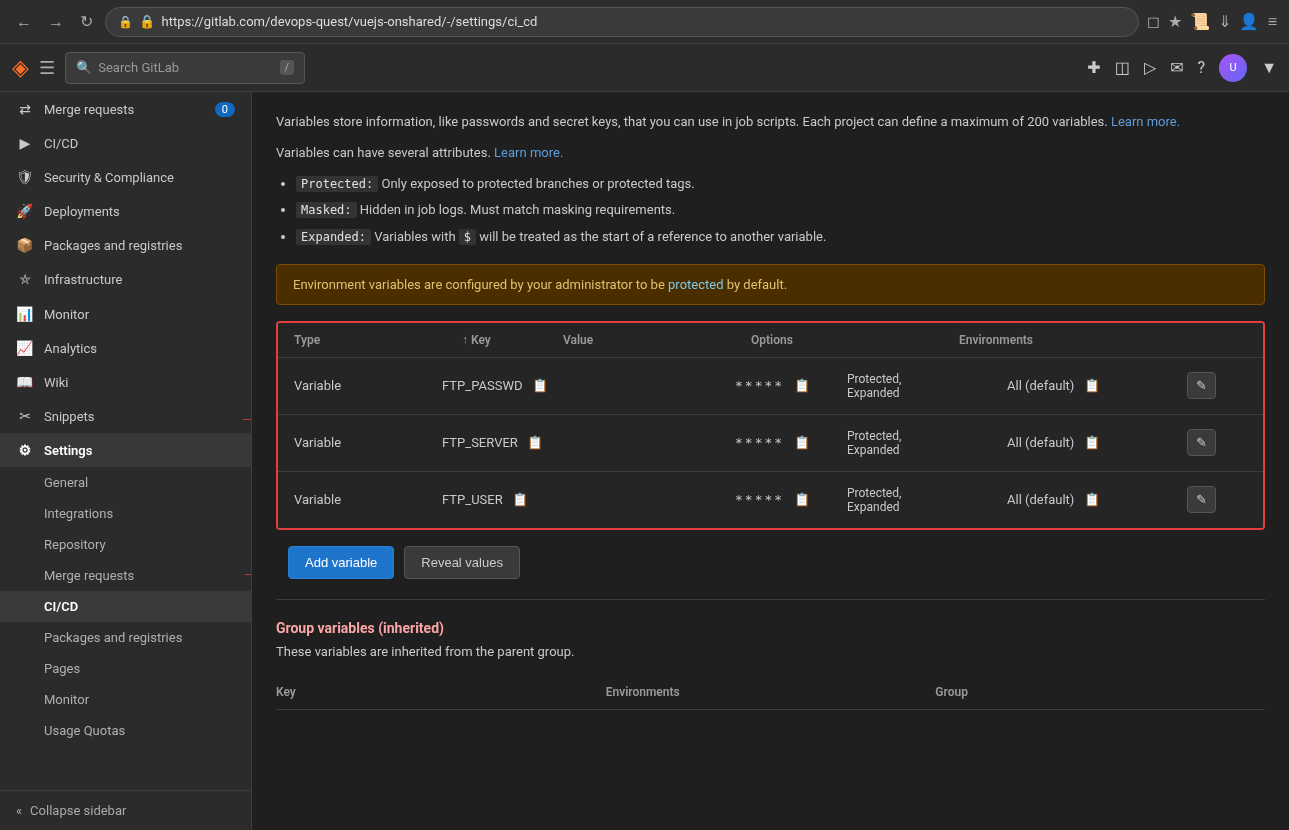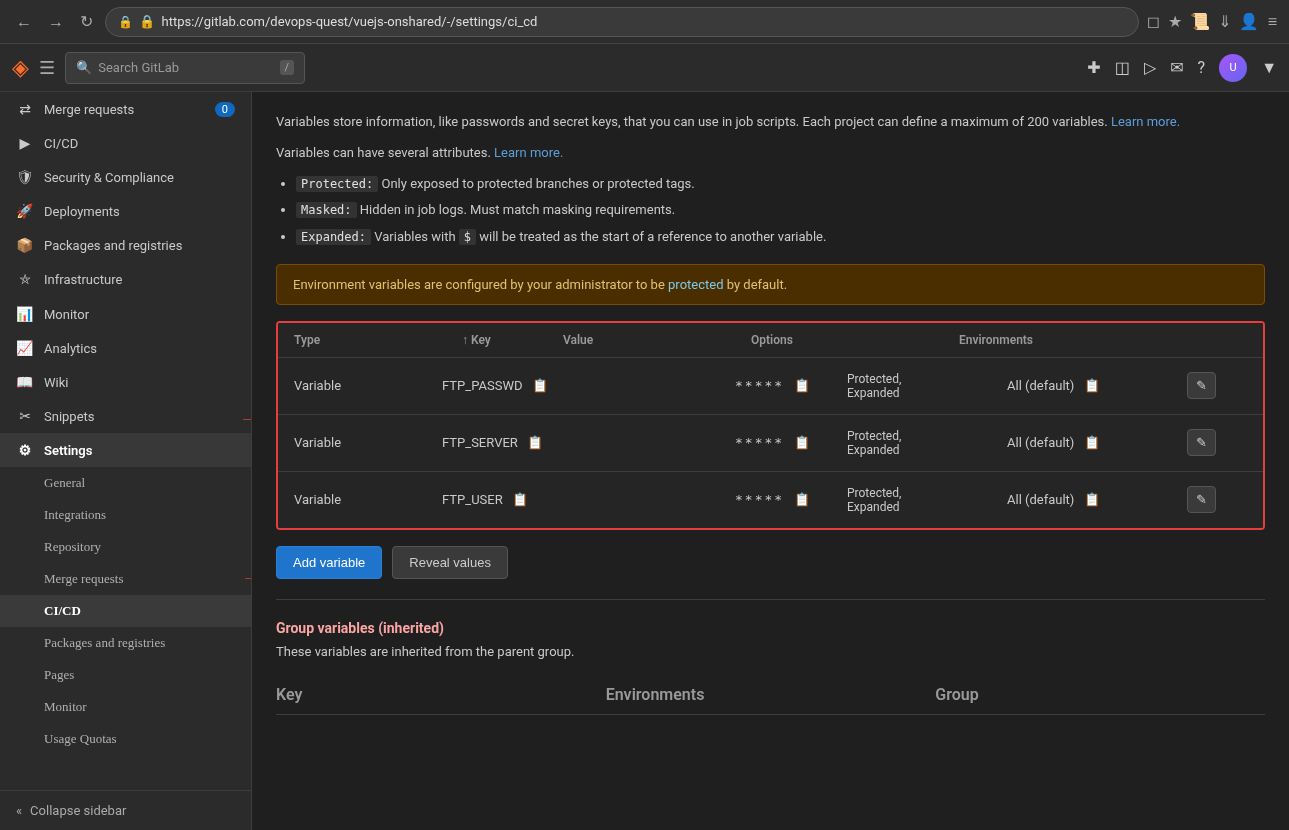--- a/index.html
+++ b/index.html
@@ -114,21 +114,20 @@
       font-size: 11px;
     }
 
     .sidebar-sub-item {
       display: flex;
       align-items: flex-end;
       padding: 8px 16px 8px 44px;
       color: #b0b0b0;
       cursor: pointer;
       font-size: 13px;
-      font-family: Liberation Serif, serif;
     }
     .sidebar-sub-item.active { background: #3a3a3a; color: #fff; font-weight: 600; }
 
     .sidebar-collapse {
       margin-top: auto;
       padding: 12px 16px;
       display: flex;
       align-items: center;
       gap: 8px;
       color: #aaa;
@@ -220,21 +219,21 @@
       color: #ccc;
       cursor: pointer;
       padding: 5px 8px;
       font-size: 13px;
     }
 
     
     .action-buttons {
       display: flex;
       gap: 10px;
-      margin: 16px 0;
+      margin: 16px 12px;
     }
     .btn-primary {
       background: #1f75cb;
       color: white;
       border: 1px solid #2980d9;
       border-radius: 4px;
       padding: 8px 16px;
       cursor: pointer;
       font-size: 13px;
       font-weight: 500;
@@ -254,21 +253,21 @@
 
     .section-title { font-weight: 700; color: #fca5a5; margin-bottom: 8px; font-size: 14px; }
     .section-desc { color: #c9c9c9; font-size: 13px; margin-bottom: 16px; }
 
     .group-table-header {
       display: grid;
       grid-template-columns: 1fr 1fr 1fr;
       padding: 10px 0;
       border-bottom: 1px solid #3d3d3d;
       color: #999;
-      font-size: 16px;
+      font-size: 12px;
       font-weight: 600;
     }
   </style>
 </head>
 <body>
 
 <div class="browser-bar">
   <button class="nav-btn">←</button>
   <button class="nav-btn">→</button>
   <button class="nav-btn">↻</button>

